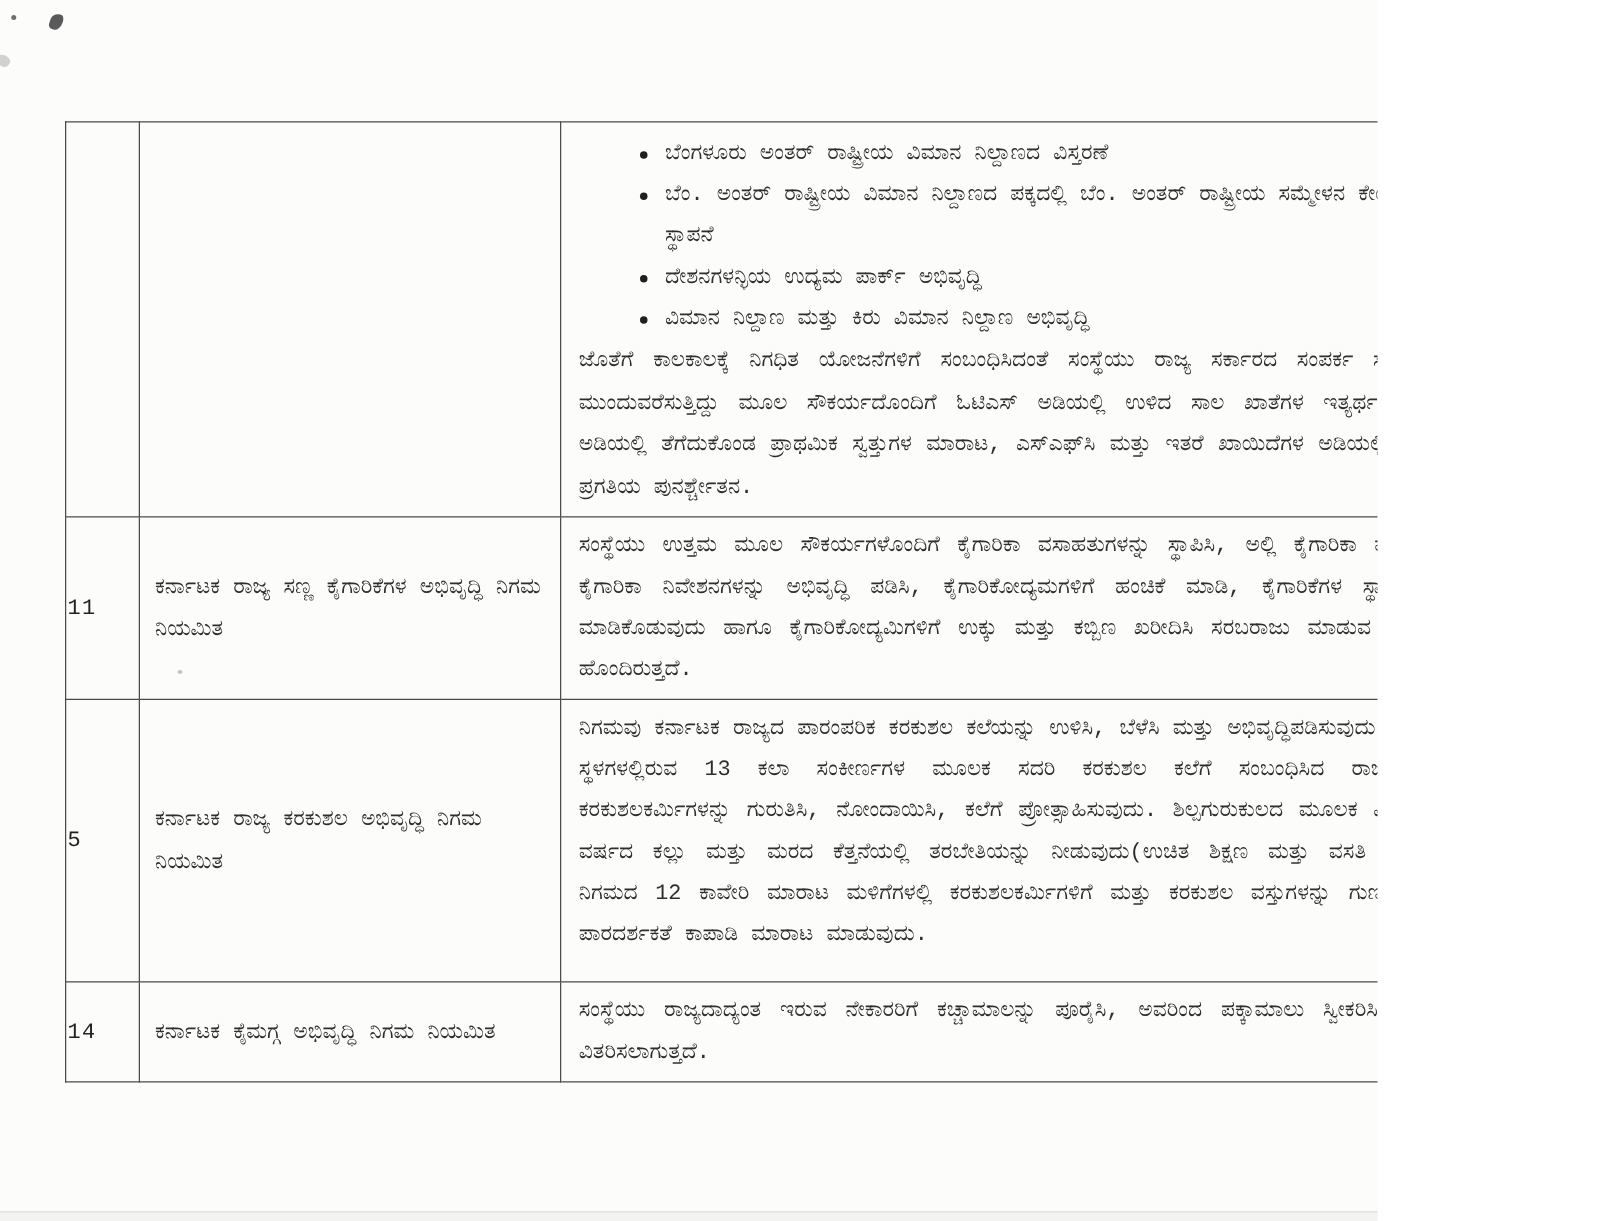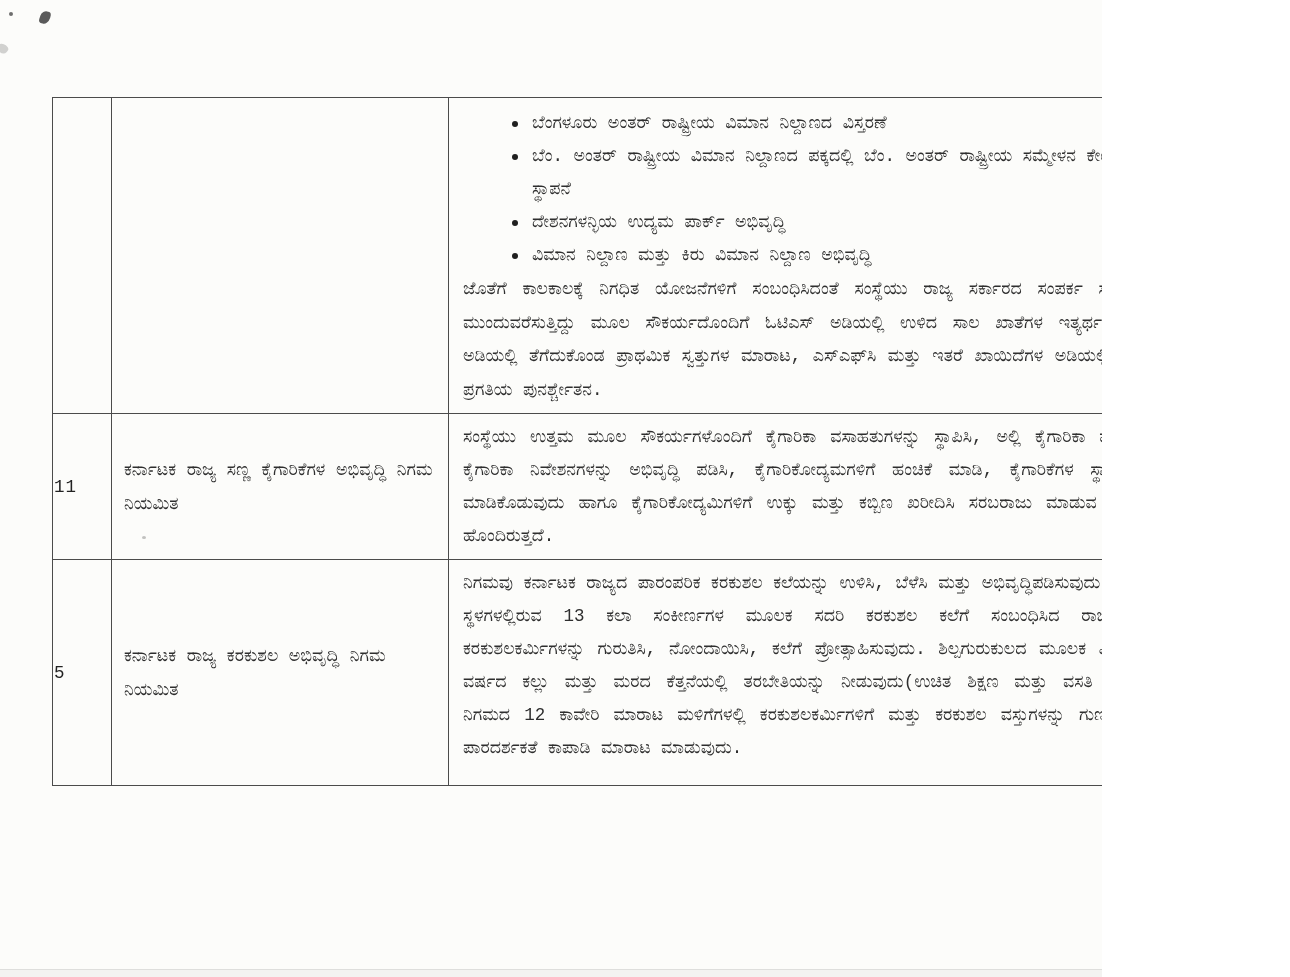--- a/index.html
+++ b/index.html
@@ -103,20 +103,25 @@
         <td class="cell-desc">ಸಂಸ್ಥೆಯು ಉತ್ತಮ ಮೂಲ ಸೌಕರ್ಯಗಳೊಂದಿಗೆ ಕೈಗಾರಿಕಾ ವಸಾಹತುಗಳನ್ನು ಸ್ಥಾಪಿಸಿ, ಅಲ್ಲಿ ಕೈಗಾರಿಕಾ ಮಳಿಗೆಗಳು ಹಾಗೂ ಕೈಗಾರಿಕಾ ನಿವೇಶನಗಳನ್ನು ಅಭಿವೃದ್ಧಿ ಪಡಿಸಿ, ಕೈಗಾರಿಕೋದ್ಯಮಗಳಿಗೆ ಹಂಚಿಕೆ ಮಾಡಿ, ಕೈಗಾರಿಕೆಗಳ ಸ್ಥಾಪನೆಗೆ ಅನುಕೂಲ ಮಾಡಿಕೊಡುವುದು ಹಾಗೂ ಕೈಗಾರಿಕೋದ್ಯಮಿಗಳಿಗೆ ಉಕ್ಕು ಮತ್ತು ಕಬ್ಬಿಣ ಖರೀದಿಸಿ ಸರಬರಾಜು ಮಾಡುವ ಕಾರ್ಯಚಟುವಟಿಕೆ ಹೊಂದಿರುತ್ತದೆ.</td>
       </tr>
 
       <tr style="height:226px;">
         <td class="cell-no">5</td>
         <td class="cell-name">ಕರ್ನಾಟಕ ರಾಜ್ಯ ಕರಕುಶಲ ಅಭಿವೃದ್ಧಿ ನಿಗಮ ನಿಯಮಿತ</td>
         <td class="cell-desc">ನಿಗಮವು ಕರ್ನಾಟಕ ರಾಜ್ಯದ ಪಾರಂಪರಿಕ ಕರಕುಶಲ ಕಲೆಯನ್ನು ಉಳಿಸಿ, ಬೆಳೆಸಿ ಮತ್ತು ಅಭಿವೃದ್ಧಿಪಡಿಸುವುದು. ನಿಗಮದ ವಿವಿಧ ಸ್ಥಳಗಳಲ್ಲಿರುವ 13 ಕಲಾ ಸಂಕೀರ್ಣಗಳ ಮೂಲಕ ಸದರಿ ಕರಕುಶಲ ಕಲೆಗೆ ಸಂಬಂಧಿಸಿದ ರಾಜ್ಯಾದ್ಯಾಂತ ಇರುವ ಕರಕುಶಲಕರ್ಮಿಗಳನ್ನು ಗುರುತಿಸಿ, ನೋಂದಾಯಿಸಿ, ಕಲೆಗೆ ಪ್ರೋತ್ಸಾಹಿಸುವುದು. ಶಿಲ್ಪಗುರುಕುಲದ ಮೂಲಕ ವಿದ್ಯಾರ್ಥಿಗಳಿಗೆ 02 ವರ್ಷದ ಕಲ್ಲು ಮತ್ತು ಮರದ ಕೆತ್ತನೆಯಲ್ಲಿ ತರಬೇತಿಯನ್ನು ನೀಡುವುದು(ಉಚಿತ ಶಿಕ್ಷಣ ಮತ್ತು ವಸತಿ ಸೌಲಭ್ಯದೊಂದಿಗೆ) ನಿಗಮದ 12 ಕಾವೇರಿ ಮಾರಾಟ ಮಳಿಗೆಗಳಲ್ಲಿ ಕರಕುಶಲಕರ್ಮಿಗಳಿಗೆ ಮತ್ತು ಕರಕುಶಲ ವಸ್ತುಗಳನ್ನು ಗುಣಮಟ್ಟ, ದರಗಳಲ್ಲಿ ಪಾರದರ್ಶಕತೆ ಕಾಪಾಡಿ ಮಾರಾಟ ಮಾಡುವುದು.</td>
       </tr>
 
 
+      <tr style="height:66px;">
+        <td class="cell-no">14</td>
+        <td class="cell-name">ಕರ್ನಾಟಕ ಕೈಮಗ್ಗ ಅಭಿವೃದ್ಧಿ ನಿಗಮ ನಿಯಮಿತ</td>
+        <td class="cell-desc">ಸಂಸ್ಥೆಯು ರಾಜ್ಯದಾದ್ಯಂತ ಇರುವ ನೇಕಾರರಿಗೆ ಕಚ್ಚಾಮಾಲನ್ನು ಪೂರೈಸಿ, ಅವರಿಂದ ಪಕ್ಕಾಮಾಲು ಸ್ವೀಕರಿಸಿ, ಮಜೂರಿಯನ್ನು ವಿತರಿಸಲಾಗುತ್ತದೆ.</td>
+      </tr>
     </tbody>
   </table>
 
   <div class="scrollbar-thumb"></div>
 
   <div class="bottom-edge"></div>
 
 </div>
 
 </body></html>

